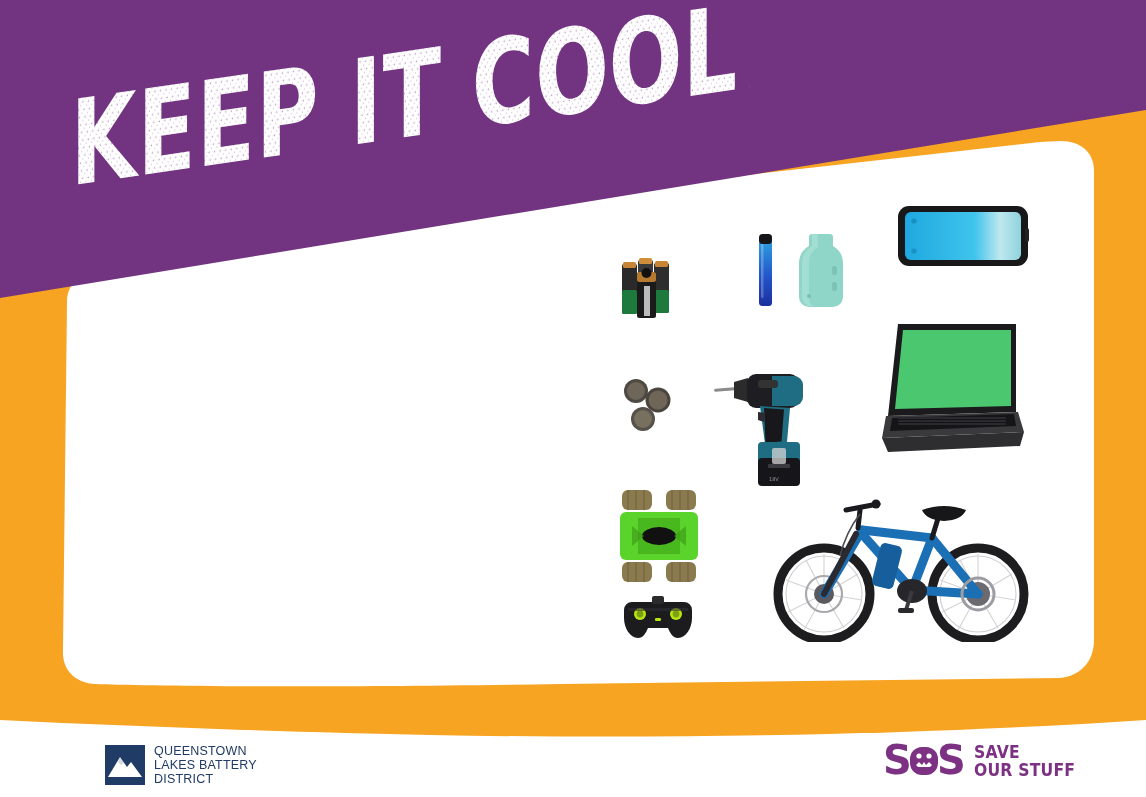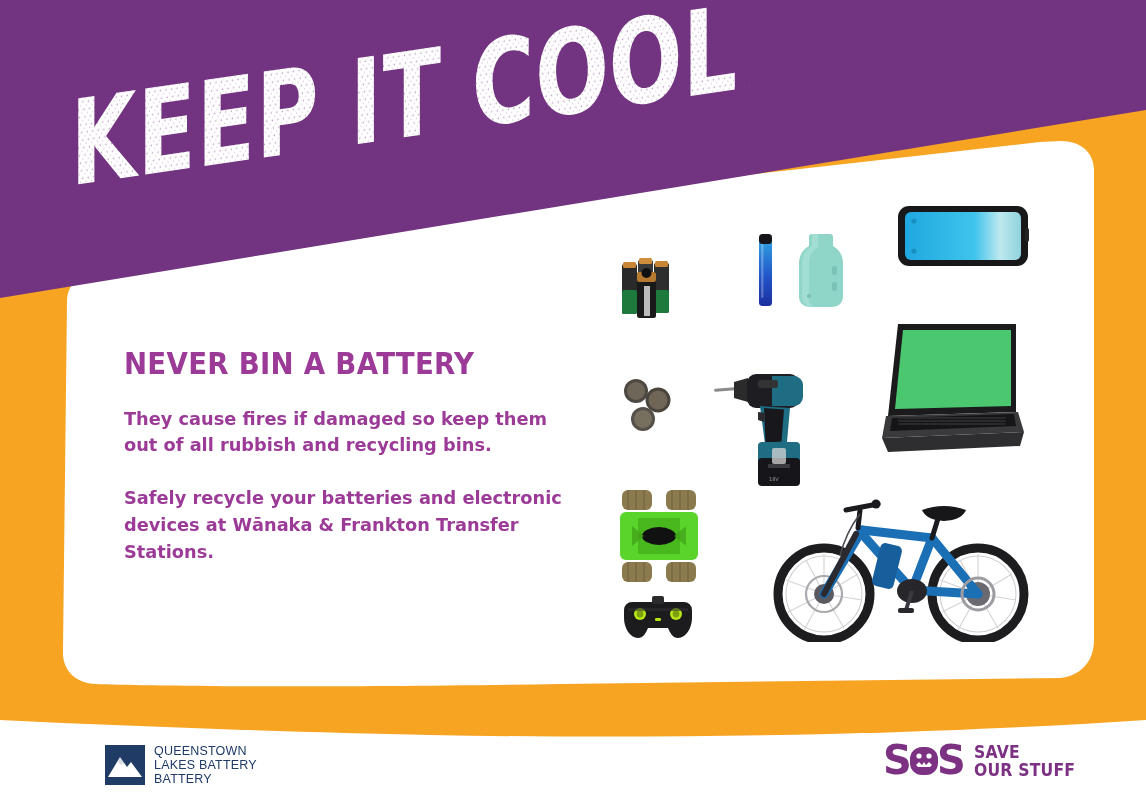--- a/index.html
+++ b/index.html
@@ -179,25 +179,20 @@
           <circle cx="1.6" cy="2.1" r="0.75" fill="#723480" opacity="0.55"></circle>
           <circle cx="5.2" cy="5.4" r="0.6" fill="#723480" opacity="0.45"></circle>
           <circle cx="3.4" cy="0.8" r="0.4" fill="#723480" opacity="0.35"></circle>
           <circle cx="6.3" cy="1.9" r="0.35" fill="#723480" opacity="0.3"></circle>
         </pattern>
       </defs>
       <text id="headlineText" x="0" y="112" font-family="DejaVu Sans, sans-serif" font-size="108" font-weight="bold" font-style="italic" letter-spacing="1" transform="scale(0.80,1.08)" fill="url(#speckle)">KEEP IT COOL!</text>
     </svg>
   </div>
 
-  <div class="copy">
-    <h2>NEVER BIN A BATTERY</h2>
-    <p>They cause fires if damaged so keep them out of all rubbish and recycling bins.</p>
-    <p>Safely recycle your batteries and electronic devices at Wānaka &amp; Frankton Transfer Stations.</p>
-  </div>
 
   <div class="products">
 
     <svg class="prod" style="left:18px; top:60px;" width="62" height="72" viewBox="0 0 62 72">
       <g>
         <rect x="4" y="14" width="15" height="50" rx="2" fill="#2a2a2a"></rect>
         <rect x="4" y="40" width="15" height="24" rx="2" fill="#1d7a3c"></rect>
         <rect x="5" y="12" width="13" height="6" rx="1.5" fill="#c98536"></rect>
         <rect x="20" y="10" width="15" height="52" rx="2" fill="#3a3a3a"></rect>
         <rect x="20" y="38" width="15" height="24" rx="2" fill="#1d7a3c"></rect>
@@ -408,21 +403,21 @@
 
     <div class="qldc-logo">
       <svg class="qldc-mark" viewBox="0 0 40 40">
         <rect width="40" height="40" fill="#1F3B66"></rect>
         <path d="M3,32 L15,12 L22,22 L26,17 L37,32 Z" fill="#FFFFFF"></path>
         <path d="M15,12 L19,18 L16,20 L13,17 Z" fill="#1F3B66" opacity=".18"></path>
       </svg>
       <div class="qldc-text">
         <div>QUEENSTOWN</div>
         <div>LAKES BATTERY</div>
-        <div>BATTERY</div>
+        <div>DISTRICT</div>
       </div>
     </div>
 
     <div class="sos-logo">
       <svg width="82" height="40" viewBox="0 0 82 40">
 
         <text x="-1" y="33" font-family="DejaVu Sans, sans-serif" font-size="40" font-weight="bold" fill="#7C3183">S</text>
 
         <rect x="26" y="6" width="28" height="28" rx="12" fill="#7C3183"></rect>
         <circle cx="35" cy="15" r="2.6" fill="#FFFFFF"></circle>

